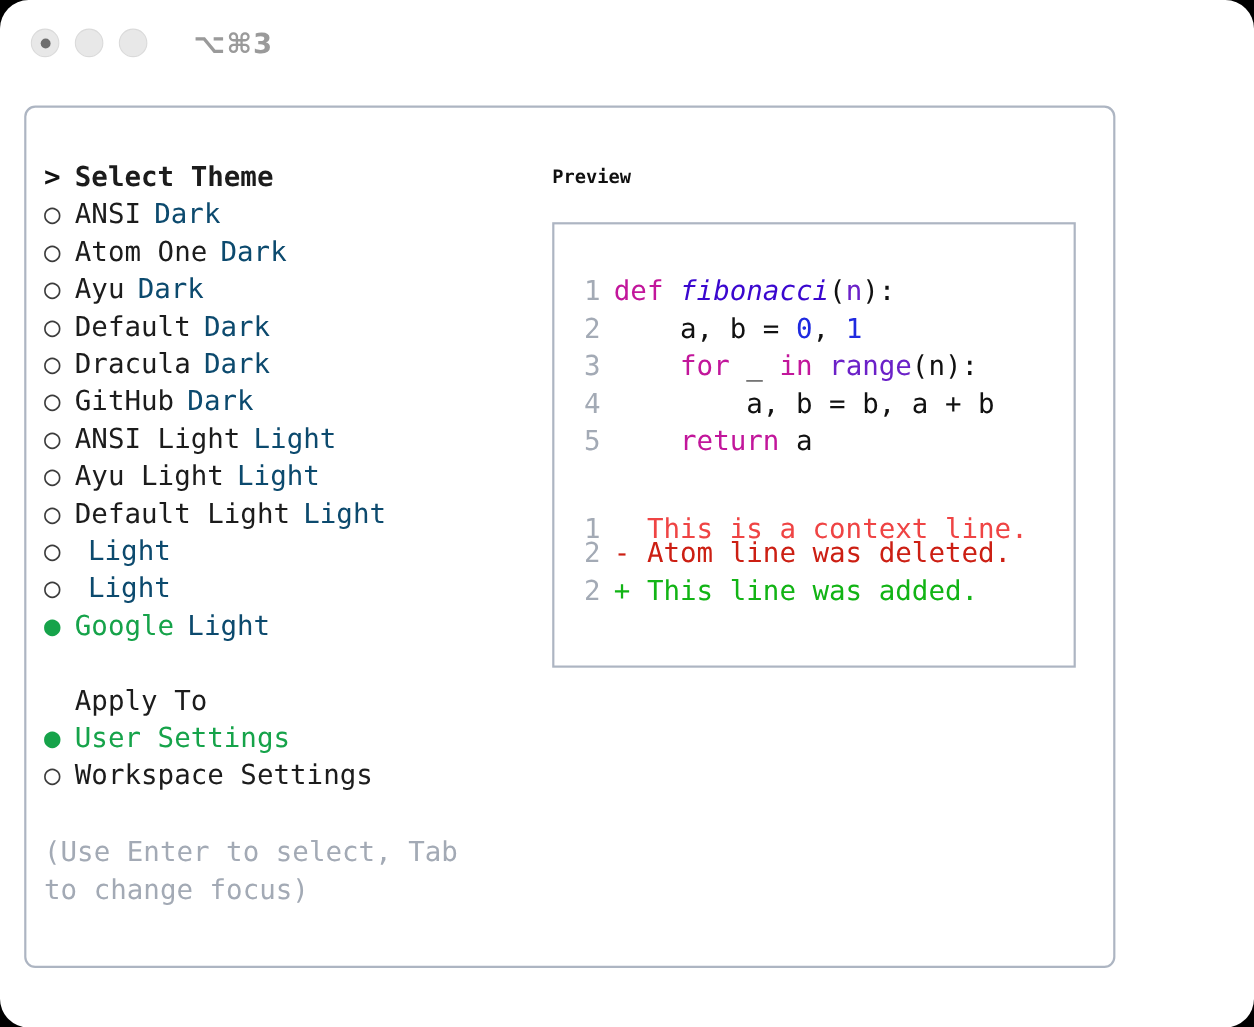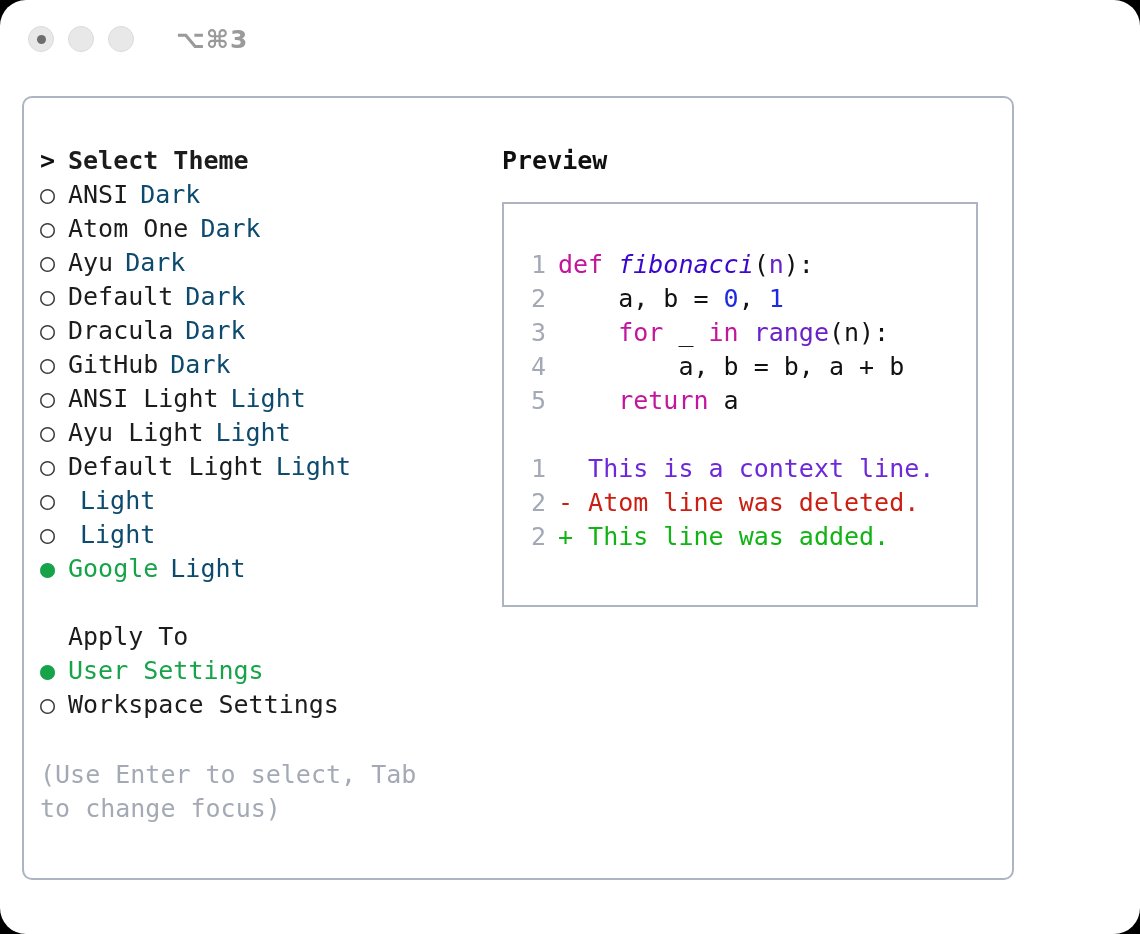--- a/index.html
+++ b/index.html
@@ -141,21 +141,21 @@
   }
 
   
   .right-col {
     flex: 1;
     padding: 46px 0 0 0;
     box-sizing: border-box;
     position: relative;
   }
   .preview-title {
-    font-size: 25px;
+    font-size: 17px;
     font-weight: 700;
     color: #101010;
     line-height: 34px;
     margin-left: 10px;
   }
   .preview-box {
     margin-top: 24px;
     margin-left: 10px;
     width: 476px;
     height: 405px;
@@ -184,21 +184,21 @@
   }
   .code-blank { height: 34px; }
 
   
   .tok-kw   { color: #c2169b; }
   .tok-fn   { color: #3a07cf; font-style: italic; }
   .tok-var  { color: #6b21c8; }
   .tok-num  { color: #1f2ae0; }
   .tok-plain{ color: #111111; }
 
-  .diff-ctx { color: #6d28d9; }
+  .diff-ctx { color: #ef4444; margin-top: 12px; }
   .diff-del { color: #cc1f13; }
   .diff-add { color: #12b415; }
 </style>
 </head>
 <body>
 
 <div class="window">
 
   <div class="titlebar">
     <div class="dots">

